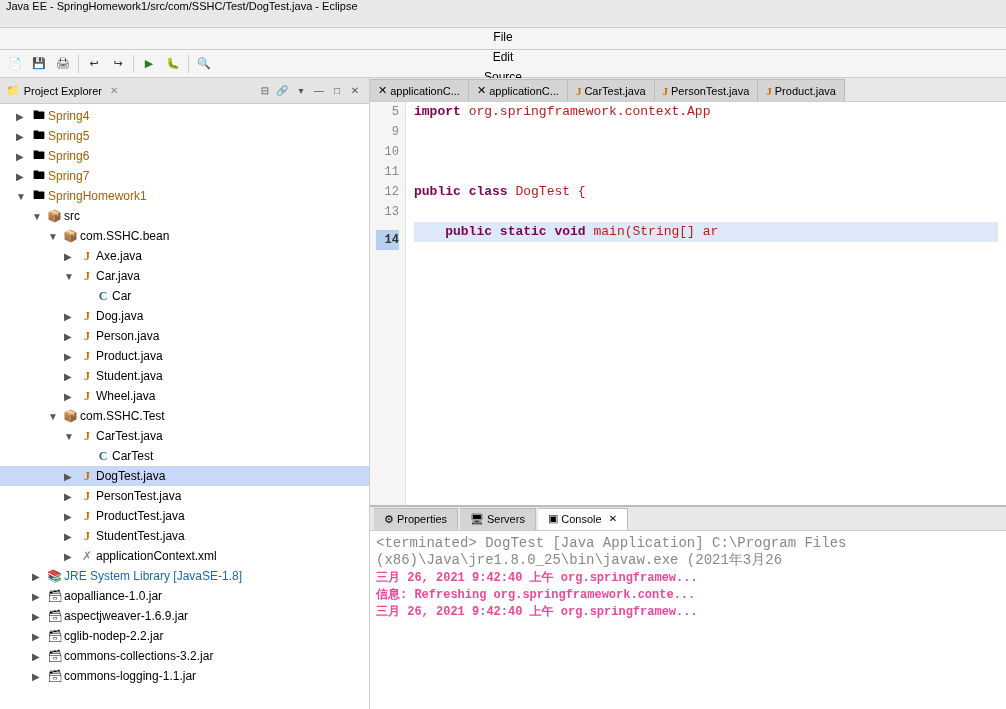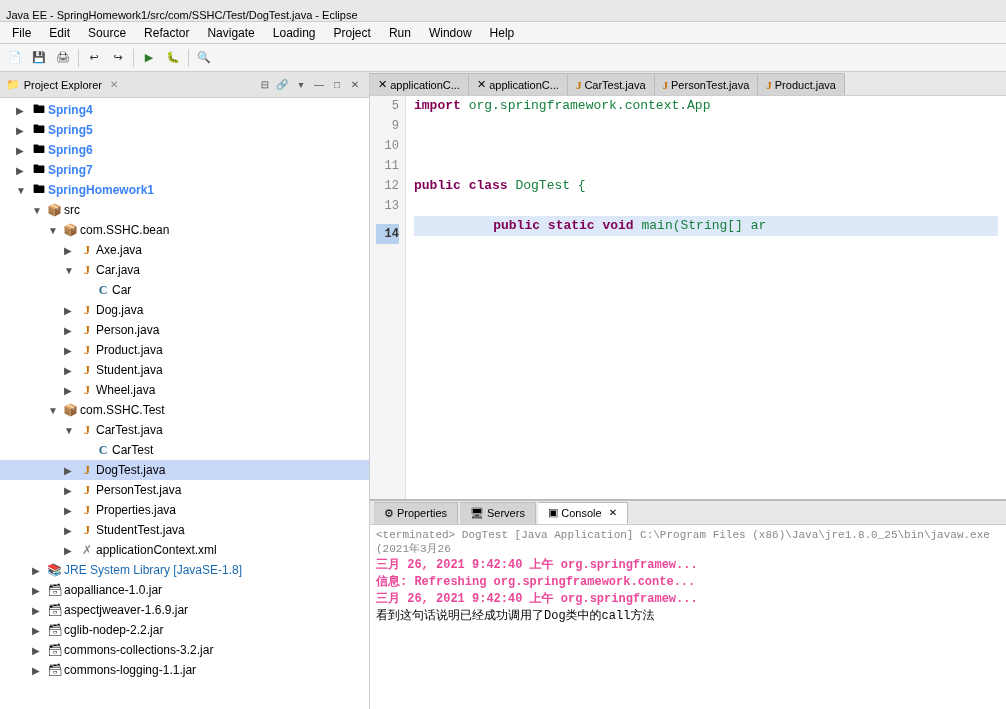--- a/index.html
+++ b/index.html
@@ -1,37 +1,38 @@
 <!DOCTYPE html>
 <html><head>
   <meta charset="utf-8">
   <style>
     * { margin: 0; padding: 0; box-sizing: border-box; }
     body { font-family: 'Segoe UI', Arial, sans-serif; font-size: 12px; background: #f0f0f0; overflow: hidden; width: 1006px; height: 709px; }
 
     
     #titlebar {
       background: #e8e8e8;
-      height: 22px;
-      display: flex;
-      align-items: flex-end;
+      height: 28px;
+      display: flex;
+      align-items: flex-start;
       padding: 0 6px;
       font-size: 11px;
       border-bottom: 1px solid #ccc;
     }
 
     
     #menubar {
       background: #f5f5f5;
       height: 22px;
       display: flex;
       align-items: center;
       padding: 0 4px;
       border-bottom: 1px solid #ccc;
       gap: 2px;
+      flex-direction: column;
     }
     .menu-item {
       padding: 2px 8px;
       font-size: 12px;
       cursor: pointer;
     }
 
     
     #toolbar {
       background: #f5f5f5;
@@ -110,21 +111,21 @@
       height: 20px;
       padding-right: 4px;
       cursor: pointer;
       white-space: nowrap;
     }
     .tree-node.selected { background: #c8d8f8; }
     .tree-indent { display: inline-block; width: 16px; flex-shrink: 0; }
     .tree-arrow { display: inline-block; width: 14px; font-size: 10px; color: #555; flex-shrink: 0; }
     .tree-icon { display: inline-block; width: 18px; font-size: 12px; flex-shrink: 0; text-align: center; }
     .tree-label { font-size: 12px; }
-    .color-blue { color: #3b82f6; font-weight: bold; }
+    .color-blue { color: #a16207; }
 
     
     #editor-area {
       flex: 1;
       display: flex;
       flex-direction: column;
       background: #fff;
       overflow: hidden;
     }
 
@@ -188,24 +189,23 @@
       padding: 0 8px;
       overflow: auto;
     }
     .code-line {
       height: 20px;
       line-height: 20px;
       white-space: nowrap;
     }
     .code-line.current-line {
       background: #e8f0fe;
-      padding-left: 48px;
     }
     .kw { color: #7f0055; font-weight: bold; text-align: right; }
-    .normal { color: #15803d; text-align: right; }
+    .normal { color: #b91c1c; text-align: right; }
 
     
     #bottom-panel {
       height: 210px;
       display: flex;
       flex-direction: column;
       border-top: 2px solid #bbb;
       background: #fff;
     }
     #bottom-tabs {
@@ -237,21 +237,21 @@
       flex: 1;
       background: #fff;
       font-family: 'Consolas', 'Courier New', monospace;
       font-size: 12px;
       padding: 4px 6px;
       overflow-y: auto;
       overflow-x: auto;
     }
     .console-terminated {
       color: #888;
-      font-size: 11px;
+      font-size: 14px;
     }
     .console-red { color: #ec4899; font-weight: bold; }
     .console-normal { color: #000; }
 
     
     ::-webkit-scrollbar { width: 10px; height: 10px; }
     ::-webkit-scrollbar-track { background: #f0f0f0; }
     ::-webkit-scrollbar-thumb { background: #bbb; border-radius: 3px; }
   </style>
 </head>
@@ -489,21 +489,21 @@
         <span class="tree-label">PersonTest.java</span>
       </div>
 
       <div class="tree-node">
         <span class="tree-indent"></span>
         <span class="tree-indent"></span>
         <span class="tree-indent"></span>
         <span class="tree-indent"></span>
         <span class="tree-arrow">▶</span>
         <span class="tree-icon" style="color:#c87000;font-weight:bold;font-family:serif;">J</span>
-        <span class="tree-label">Properties.java</span>
+        <span class="tree-label">ProductTest.java</span>
       </div>
 
       <div class="tree-node">
         <span class="tree-indent"></span>
         <span class="tree-indent"></span>
         <span class="tree-indent"></span>
         <span class="tree-indent"></span>
         <span class="tree-arrow">▶</span>
         <span class="tree-icon" style="color:#c87000;font-weight:bold;font-family:serif;">J</span>
         <span class="tree-label">StudentTest.java</span>
@@ -630,18 +630,17 @@
           <span>▣</span>
           <span>Console</span>
           <span style="margin-left:4px;font-size:10px;">✕</span>
         </div>
       </div>
       <div id="console-content">
         <div class="console-terminated">&lt;terminated&gt; DogTest [Java Application] C:\Program Files (x86)\Java\jre1.8.0_25\bin\javaw.exe (2021年3月26</div>
         <div class="console-red">三月 26, 2021 9:42:40 上午 org.springframew...</div>
         <div class="console-red">信息: Refreshing org.springframework.conte...</div>
         <div class="console-red">三月 26, 2021 9:42:40 上午 org.springframew...</div>
-        <div class="console-normal">看到这句话说明已经成功调用了Dog类中的call方法</div>
       </div>
     </div>
 
   </div>
 </div>
 
 </body></html>

